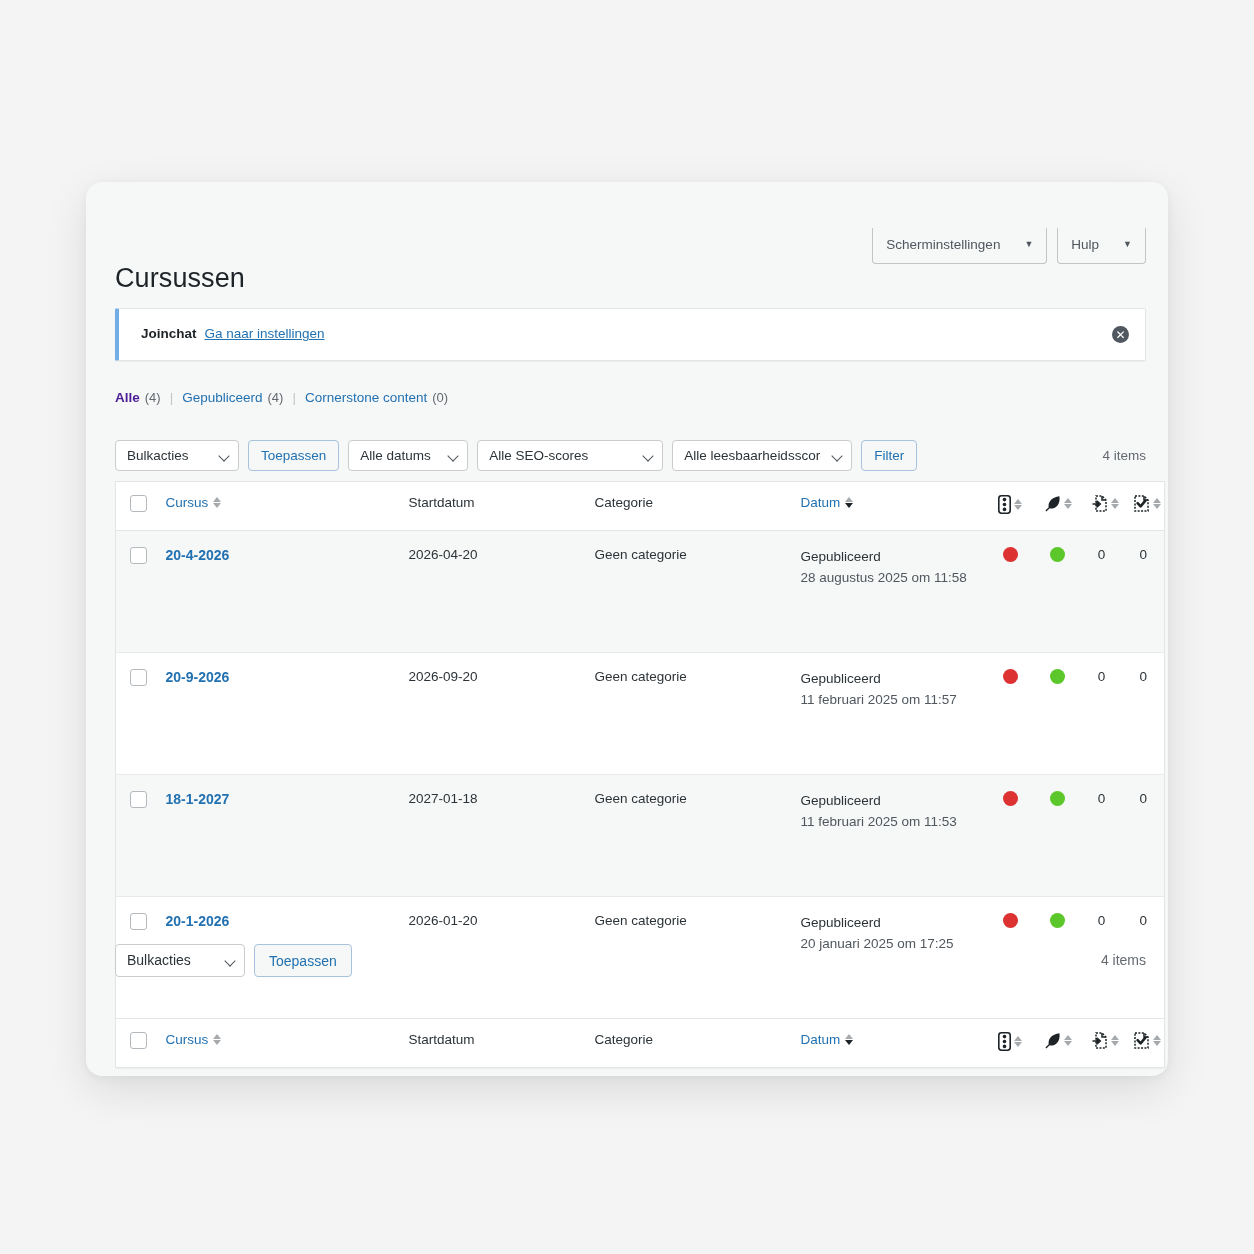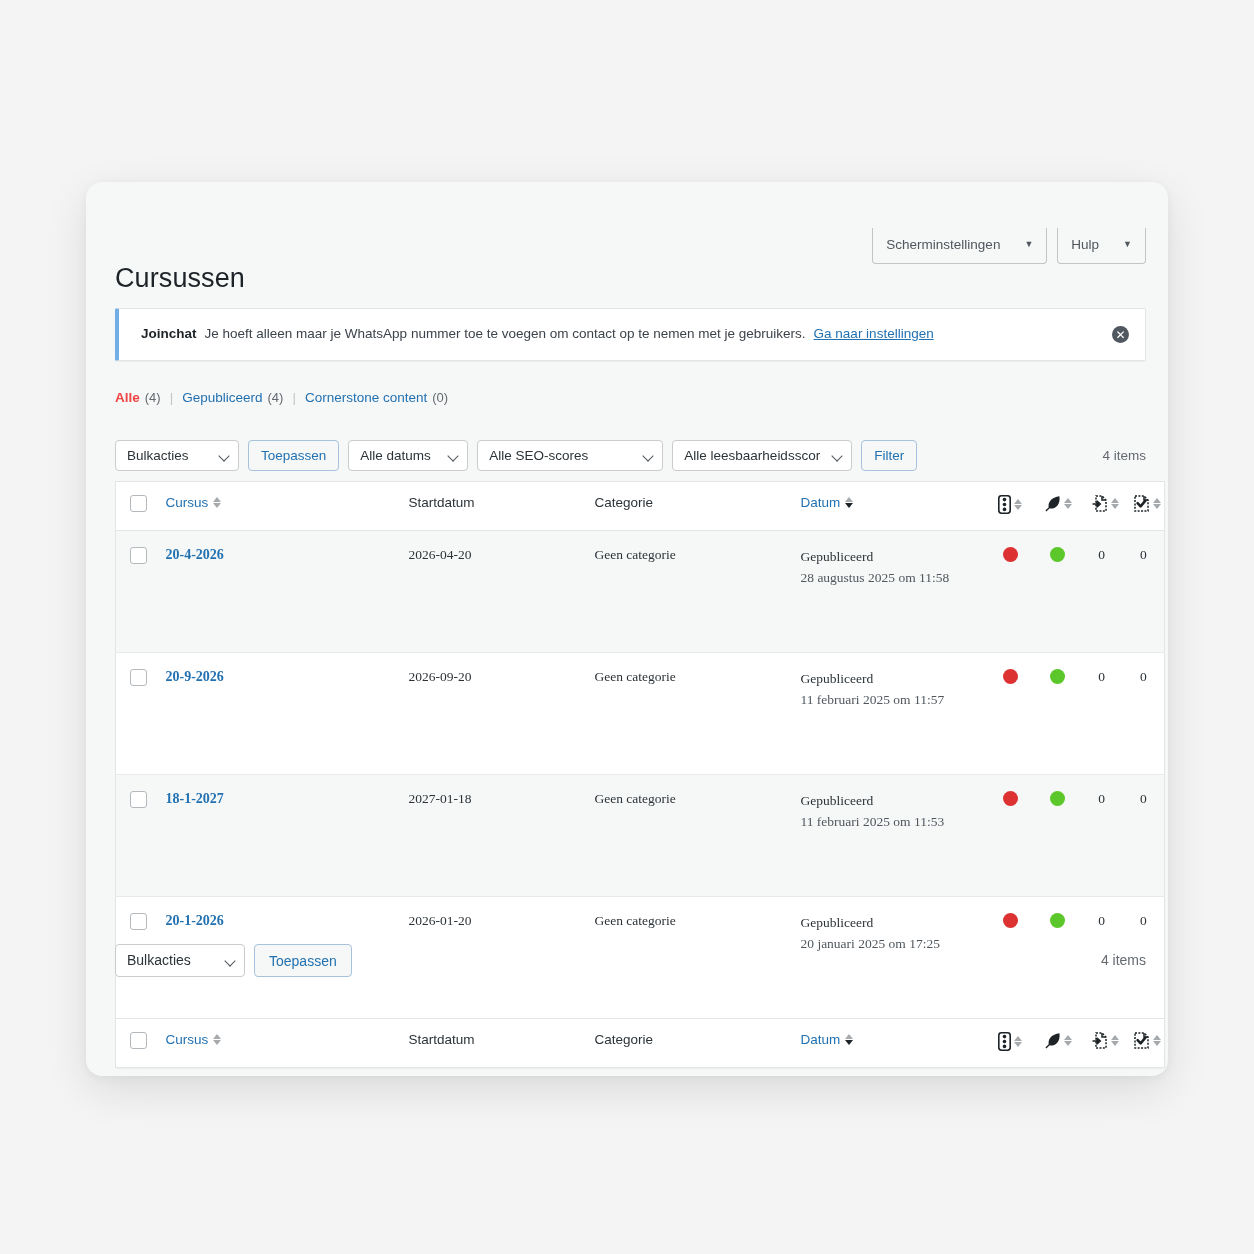--- a/index.html
+++ b/index.html
@@ -95,21 +95,21 @@
 
   
   .subsubsub {
     position: absolute; left: 0; top: 208px;
     font-size: 13.5px; color: #2271b1;
     display: flex; align-items: center; gap: 0;
     white-space: nowrap;
   }
   .subsubsub .ss-item { display: inline-flex; align-items: baseline; gap: 5px; }
   .subsubsub .ss-link { cursor: pointer; color: #2271b1; }
-  .subsubsub .ss-link.current { color: #ef4444; font-weight: 700; cursor: default; }
+  .subsubsub .ss-link.current { color: #4c1d95; font-weight: 700; cursor: default; }
   .subsubsub .ss-count { color: #646970; font-size: 13px; }
   .subsubsub .ss-sep { color: #c3c4c7; padding: 0 9px; }
 
   
   .search-box {
     position: absolute; right: 0; top: 196px;
     display: flex; align-items: center; gap: 6px;
   }
   .search-input {
     width: 160px; height: 31px;
@@ -215,21 +215,21 @@
 
   .icon-head { display: inline-flex; align-items: center; justify-content: center; gap: 3px; }
 
   tbody td {
     padding: 16px 10px;
     border-bottom: 1px solid #e9eaec;
   }
   tbody tr:nth-child(odd) td { background: #f6f7f7; }
   tbody tr:nth-child(even) td { background: #fff; }
   tbody tr:last-child td { border-bottom: none; }
-  .row-h-tall td { height: 122px; font-family: Liberation Serif, serif; }
+  .row-h-tall td { height: 122px; }
   .row-title-link {
     color: #2271b1; font-weight: 700; font-size: 14px;
     cursor: pointer; text-decoration: none;
   }
   .muted { color: #50575e; }
   .date-status { color: #50575e; line-height: 1.55; }
   .date-stamp { color: #50575e; display: block; }
   .dot {
     width: 15px; height: 15px; border-radius: 50%;
     display: inline-block;
@@ -264,21 +264,20 @@
     </div>
   </div>
 
   <div class="title-row">
     <h1 id="page-title">Cursussen</h1>
   </div>
 
   <div class="notice">
     <div class="notice-text">
       <span class="notice-strong">Joinchat</span>
-      <span>Je hoeft alleen maar je WhatsApp nummer toe te voegen om contact op te nemen met je gebruikers.</span>
       <span class="notice-link">Ga naar instellingen</span>
     </div>
     <div class="notice-dismiss">✕</div>
   </div>
 
   <div class="subsubsub">
     <span class="ss-item">
       <span class="ss-link current">Alle</span>
       <span class="ss-count">(4)</span>
     </span>

